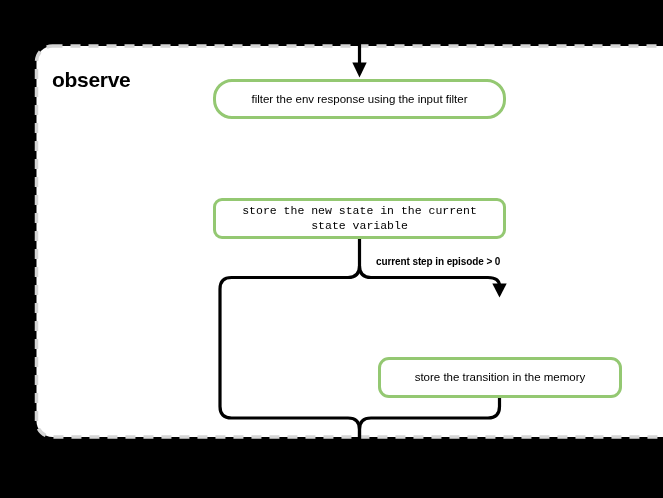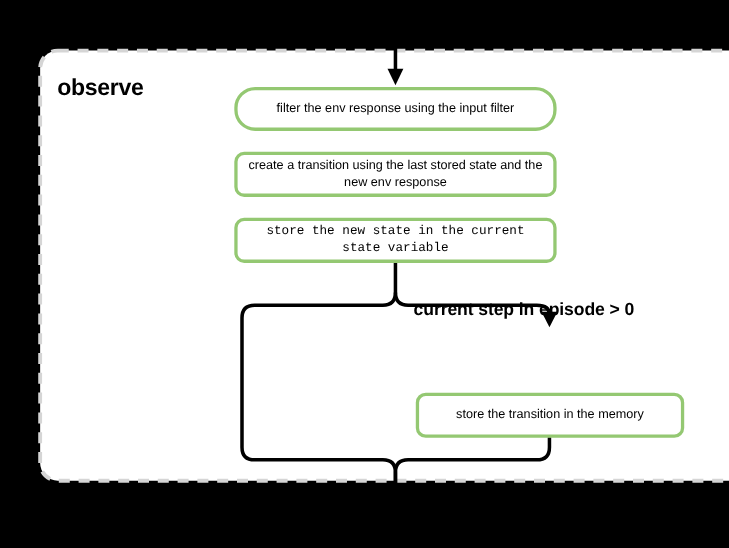--- a/index.html
+++ b/index.html
@@ -38,25 +38,25 @@
     font-size: 11.5px;
     line-height: 1.3;
     color: #000;
     white-space: pre-line;
     padding: 0 6px;
   }
   .n1 { left: 185px; top: 79px;  width: 293px; height: 40px; border-radius: 19px; }
   .n2 { left: 185px; top: 138px; width: 293px; height: 41px; }
   .n3 { left: 185px; top: 198px; width: 293px; height: 41px; font-family: Liberation Mono, monospace; }
   .n4 { left: 350px; top: 298px; width: 244px; height: 41px; }
-  .n5 { left: 350px; top: 357px; width: 244px; height: 41px; }
+  .n5 { left: 350px; top: 357px; width: 244px; height: 41px; border-radius: 11px; }
   .branch-label {
     position: absolute;
-    left: 348px; top: 273px;
-    font-size: 16px;
+    left: 348px; top: 256px;
+    font-size: 10px;
     font-weight: bold;
     letter-spacing: -0.1px;
     color: #000;
     text-align: center;
   }
 </style>
 </head>
 <body>
 
 <div class="canvas">
@@ -73,22 +73,20 @@
     <path d="M 331.5 266 Q 331.5 277.5 343 277.5 H 460 Q 471.5 277.5 471.5 286" fill="none" stroke="#000" stroke-width="3.2"></path>
     <polygon points="464.3,283.5 478.7,283.5 471.5,297.5" fill="#000"></polygon>
 
     <path d="M 471.5 397.5 V 406.5 Q 471.5 418 460 418 H 343 Q 331.5 418 331.5 429.5 V 441" fill="none" stroke="#000" stroke-width="3.2"></path>
   </svg>
 
   <div class="block-title">observe</div>
 
   <div class="node n1">filter the env response using the input filter</div>
 
-  <div class="node n2">create a transition using the last stored state and the
-new env response</div>
 
   <div class="node n3">store the new state in the current state variable</div>
 
 
   <div class="node n5">store the transition in the memory</div>
 
   <div class="branch-label">current step in episode &gt; 0</div>
 
 </div>
 

